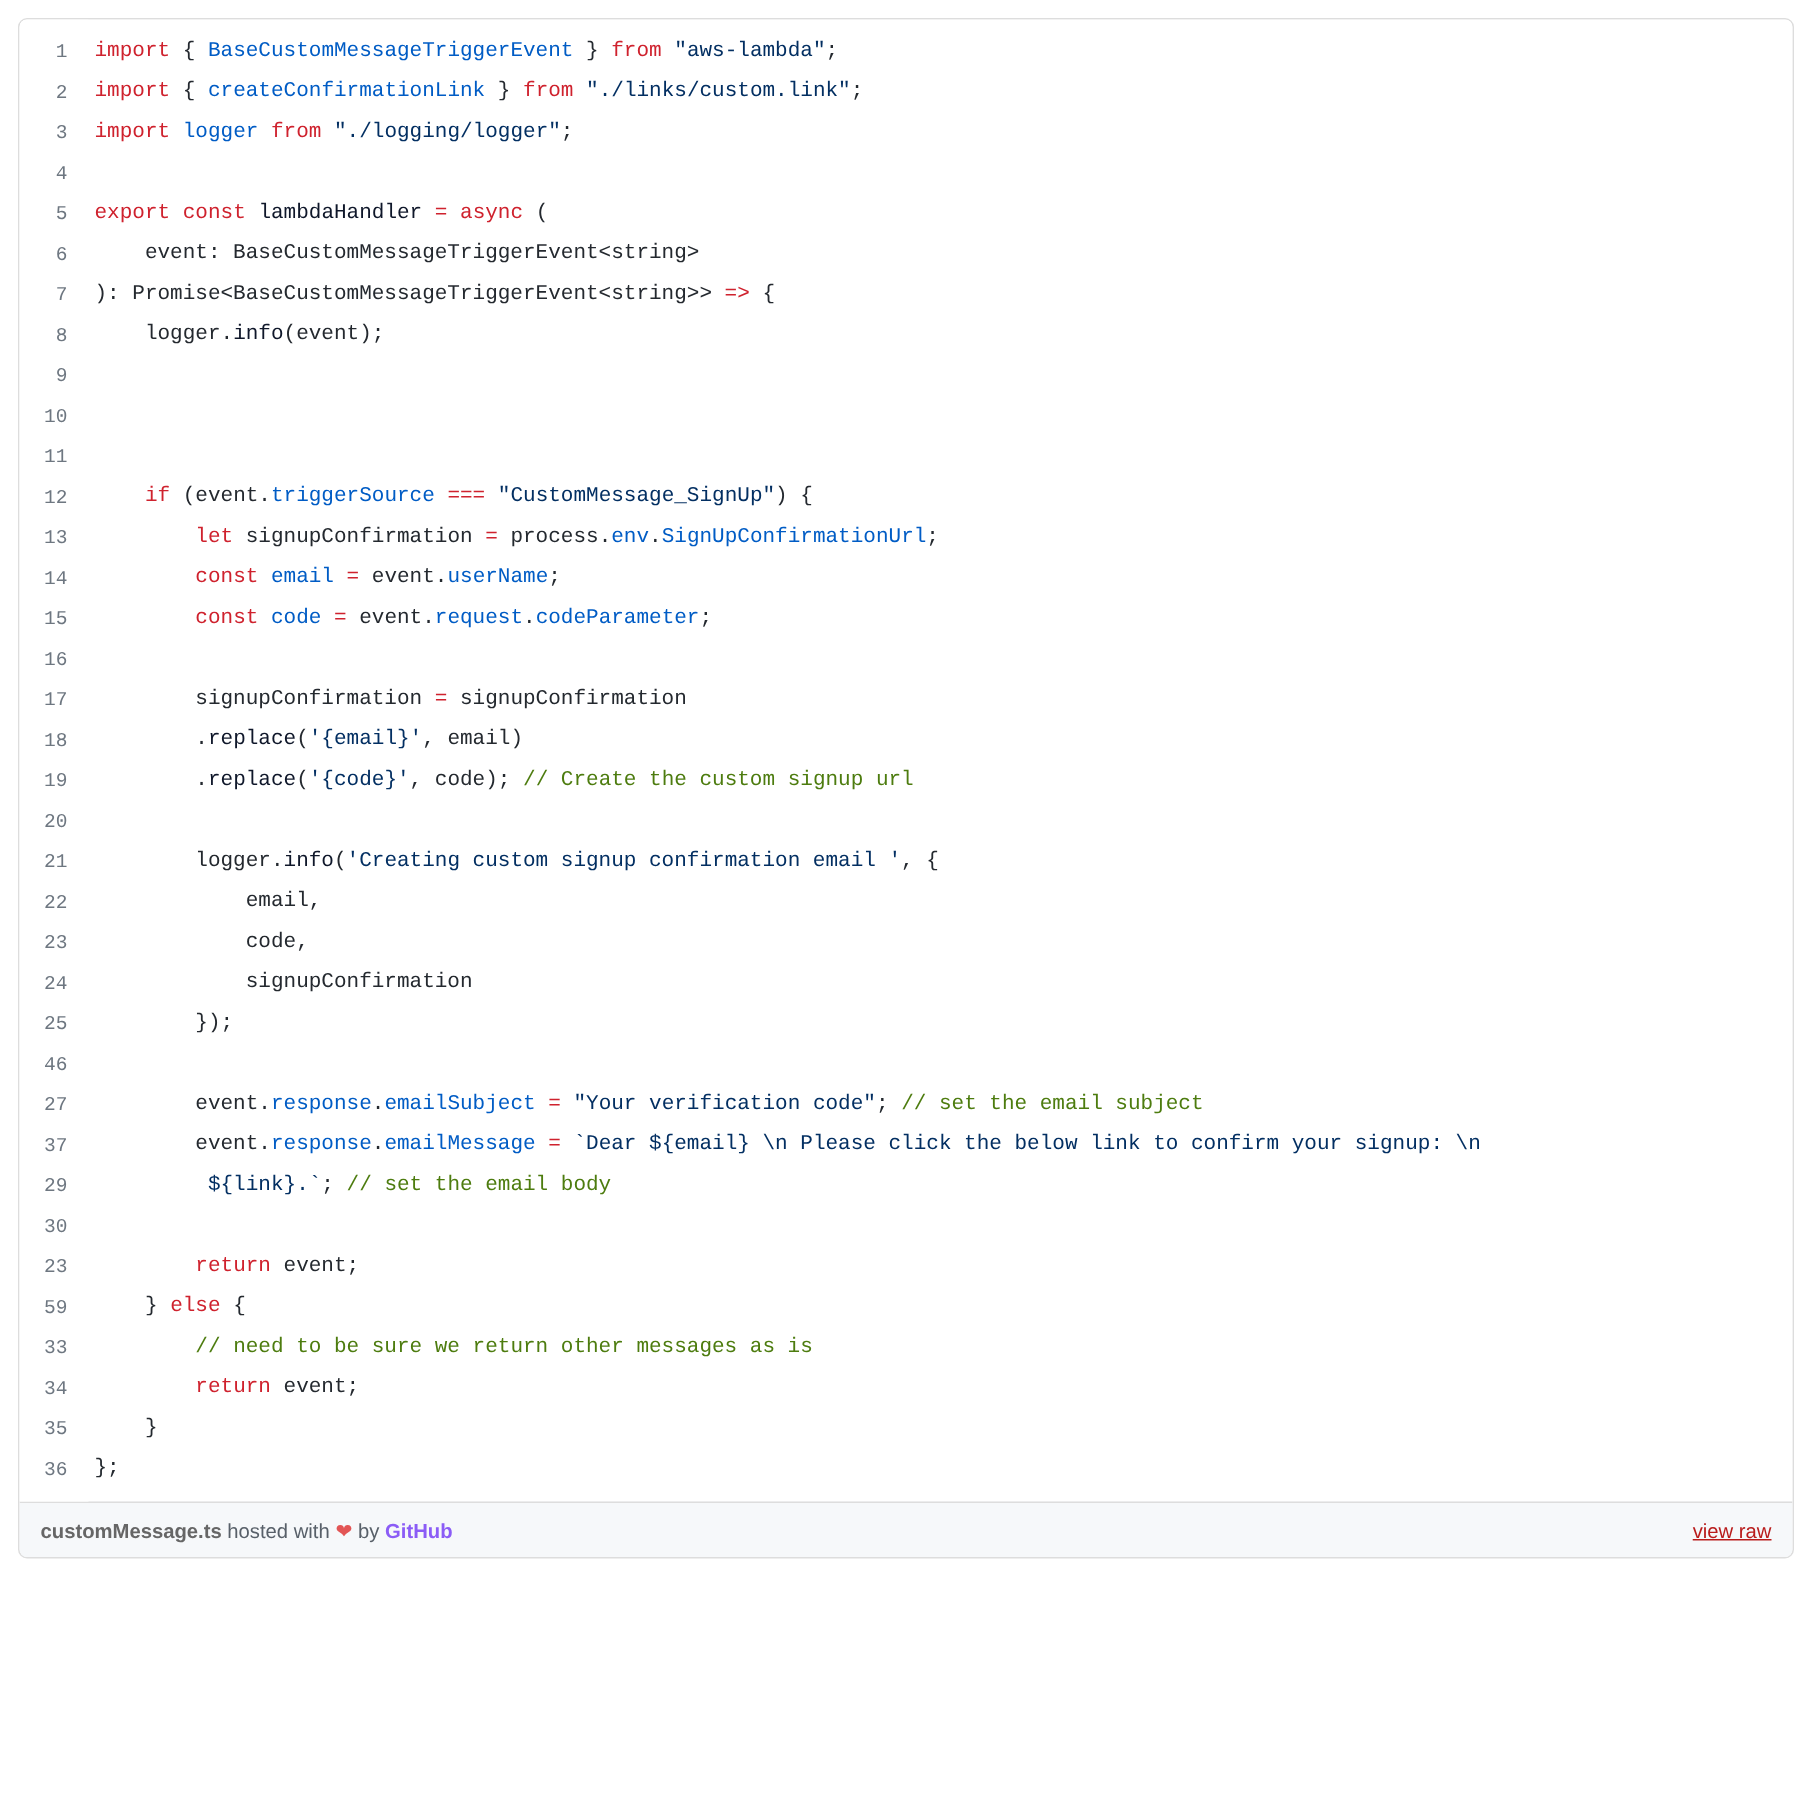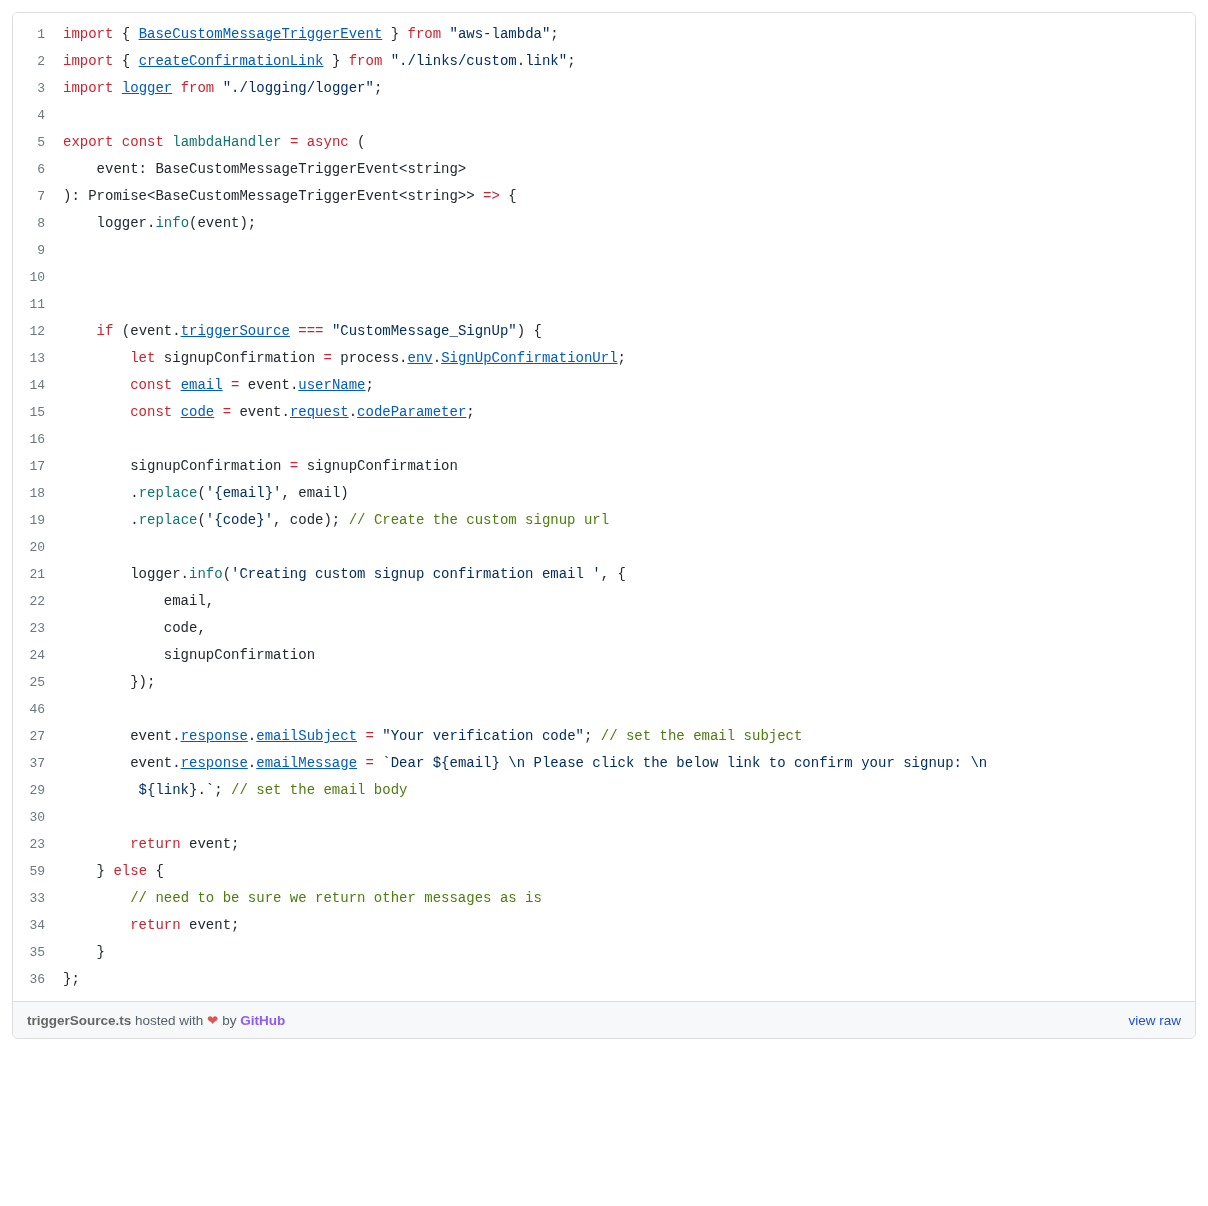--- a/index.html
+++ b/index.html
@@ -37,40 +37,40 @@
   .code {
     flex: 1 1 auto;
     padding: 8px 12px 8px 4px;
     white-space: pre;
     overflow-x: auto;
     color: #1f2328;
   }
   .line { display: block; min-height: 27px; }
   .tok-kw    { color: #cf222e; text-align: right; }
   .tok-str   { color: #032f62; }
-  .tok-fn    { color: #0f766e; }
-  .tok-var   { color: #005cc5; text-decoration: underline; }
+  .tok-fn    { color: #0f172a; }
+  .tok-var   { color: #005cc5; }
   .tok-op    { color: #cf222e; }
   .tok-cmt   { color: #4d7c0f; }
   .tok-plain { color: #24292f; }
   .footer {
     display: flex;
     align-items: center;
     justify-content: space-between;
     padding: 10px 14px;
     border-top: 1px solid #ddd;
     background: #f6f8fa;
     font-size: 13.5px;
     color: #586069;
   }
   .footer a { color: #586069; text-decoration: none; }
   .footer .fname { font-weight: 600; color: #666; }
   .footer .heart { color: #e25555; }
   .footer .gh { font-weight: 600; color: #8b5cf6; }
-  .footer .raw { color: #1d4ed8; }
+  .footer .raw { color: #b91c1c; text-decoration: underline; }
 </style>
 </head>
 <body>
 
 <div class="gist-container">
   <div class="code-area">
     <div class="gutter" id="gutter">
         <span class="ln">1</span>
         <span class="ln">2</span>
         <span class="ln">3</span>
@@ -105,17 +105,17 @@
         <span class="ln">59</span>
         <span class="ln">33</span>
         <span class="ln">34</span>
         <span class="ln">35</span>
         <span class="ln">36</span>
       </div>
     <div class="code" id="code"><span class="line"><span class="tok-kw">import</span><span class="tok-plain"> { </span><span class="tok-var">BaseCustomMessageTriggerEvent</span><span class="tok-plain"> } </span><span class="tok-kw">from</span><span class="tok-plain"> </span><span class="tok-str">"aws-lambda"</span><span class="tok-plain">;</span></span><span class="line"><span class="tok-kw">import</span><span class="tok-plain"> { </span><span class="tok-var">createConfirmationLink</span><span class="tok-plain"> } </span><span class="tok-kw">from</span><span class="tok-plain"> </span><span class="tok-str">"./links/custom.link"</span><span class="tok-plain">;</span></span><span class="line"><span class="tok-kw">import</span><span class="tok-plain"> </span><span class="tok-var">logger</span><span class="tok-plain"> </span><span class="tok-kw">from</span><span class="tok-plain"> </span><span class="tok-str">"./logging/logger"</span><span class="tok-plain">;</span></span><span class="line">&nbsp;</span><span class="line"><span class="tok-kw">export</span><span class="tok-plain"> </span><span class="tok-kw">const</span><span class="tok-plain"> </span><span class="tok-fn">lambdaHandler</span><span class="tok-plain"> </span><span class="tok-op">=</span><span class="tok-plain"> </span><span class="tok-kw">async</span><span class="tok-plain"> (</span></span><span class="line"><span class="tok-plain">    event: BaseCustomMessageTriggerEvent&lt;string&gt;</span></span><span class="line"><span class="tok-plain">): Promise&lt;BaseCustomMessageTriggerEvent&lt;string&gt;&gt; </span><span class="tok-op">=&gt;</span><span class="tok-plain"> {</span></span><span class="line"><span class="tok-plain">    logger.</span><span class="tok-fn">info</span><span class="tok-plain">(event);</span></span><span class="line">&nbsp;</span><span class="line">&nbsp;</span><span class="line">&nbsp;</span><span class="line"><span class="tok-plain">    </span><span class="tok-kw">if</span><span class="tok-plain"> (event.</span><span class="tok-var">triggerSource</span><span class="tok-plain"> </span><span class="tok-op">===</span><span class="tok-plain"> </span><span class="tok-str">"CustomMessage_SignUp"</span><span class="tok-plain">) {</span></span><span class="line"><span class="tok-plain">        </span><span class="tok-kw">let</span><span class="tok-plain"> signupConfirmation </span><span class="tok-op">=</span><span class="tok-plain"> process.</span><span class="tok-var">env</span><span class="tok-plain">.</span><span class="tok-var">SignUpConfirmationUrl</span><span class="tok-plain">;</span></span><span class="line"><span class="tok-plain">        </span><span class="tok-kw">const</span><span class="tok-plain"> </span><span class="tok-var">email</span><span class="tok-plain"> </span><span class="tok-op">=</span><span class="tok-plain"> event.</span><span class="tok-var">userName</span><span class="tok-plain">;</span></span><span class="line"><span class="tok-plain">        </span><span class="tok-kw">const</span><span class="tok-plain"> </span><span class="tok-var">code</span><span class="tok-plain"> </span><span class="tok-op">=</span><span class="tok-plain"> event.</span><span class="tok-var">request</span><span class="tok-plain">.</span><span class="tok-var">codeParameter</span><span class="tok-plain">;</span></span><span class="line">&nbsp;</span><span class="line"><span class="tok-plain">        signupConfirmation </span><span class="tok-op">=</span><span class="tok-plain"> signupConfirmation</span></span><span class="line"><span class="tok-plain">        .</span><span class="tok-fn">replace</span><span class="tok-plain">(</span><span class="tok-str">'{email}'</span><span class="tok-plain">, email)</span></span><span class="line"><span class="tok-plain">        .</span><span class="tok-fn">replace</span><span class="tok-plain">(</span><span class="tok-str">'{code}'</span><span class="tok-plain">, code); </span><span class="tok-cmt">// Create the custom signup url</span></span><span class="line">&nbsp;</span><span class="line"><span class="tok-plain">        logger.</span><span class="tok-fn">info</span><span class="tok-plain">(</span><span class="tok-str">'Creating custom signup confirmation email '</span><span class="tok-plain">, {</span></span><span class="line"><span class="tok-plain">            email,</span></span><span class="line"><span class="tok-plain">            code,</span></span><span class="line"><span class="tok-plain">            signupConfirmation</span></span><span class="line"><span class="tok-plain">        });</span></span><span class="line">&nbsp;</span><span class="line"><span class="tok-plain">        event.</span><span class="tok-var">response</span><span class="tok-plain">.</span><span class="tok-var">emailSubject</span><span class="tok-plain"> </span><span class="tok-op">=</span><span class="tok-plain"> </span><span class="tok-str">"Your verification code"</span><span class="tok-plain">; </span><span class="tok-cmt">// set the email subject</span></span><span class="line"><span class="tok-plain">        event.</span><span class="tok-var">response</span><span class="tok-plain">.</span><span class="tok-var">emailMessage</span><span class="tok-plain"> </span><span class="tok-op">=</span><span class="tok-plain"> </span><span class="tok-str">`Dear ${email} \n Please click the below link to confirm your signup: \n</span></span><span class="line"><span class="tok-str">         ${link}.`</span><span class="tok-plain">; </span><span class="tok-cmt">// set the email body</span></span><span class="line">&nbsp;</span><span class="line"><span class="tok-plain">        </span><span class="tok-kw">return</span><span class="tok-plain"> event;</span></span><span class="line"><span class="tok-plain">    } </span><span class="tok-kw">else</span><span class="tok-plain"> {</span></span><span class="line"><span class="tok-plain">        </span><span class="tok-cmt">// need to be sure we return other messages as is</span></span><span class="line"><span class="tok-plain">        </span><span class="tok-kw">return</span><span class="tok-plain"> event;</span></span><span class="line"><span class="tok-plain">    }</span></span><span class="line"><span class="tok-plain">};</span></span></div>
   </div>
   <div class="footer">
     <div>
-      <a href="#" class="fname">triggerSource.ts</a><span> hosted with </span><span class="heart">❤</span> <span>by </span><a href="#" class="gh">GitHub</a>
+      <a href="#" class="fname">customMessage.ts</a><span> hosted with </span><span class="heart">❤</span> <span>by </span><a href="#" class="gh">GitHub</a>
     </div>
     <a href="#" class="raw">view raw</a>
   </div>
 </div>
 
 </body></html>

